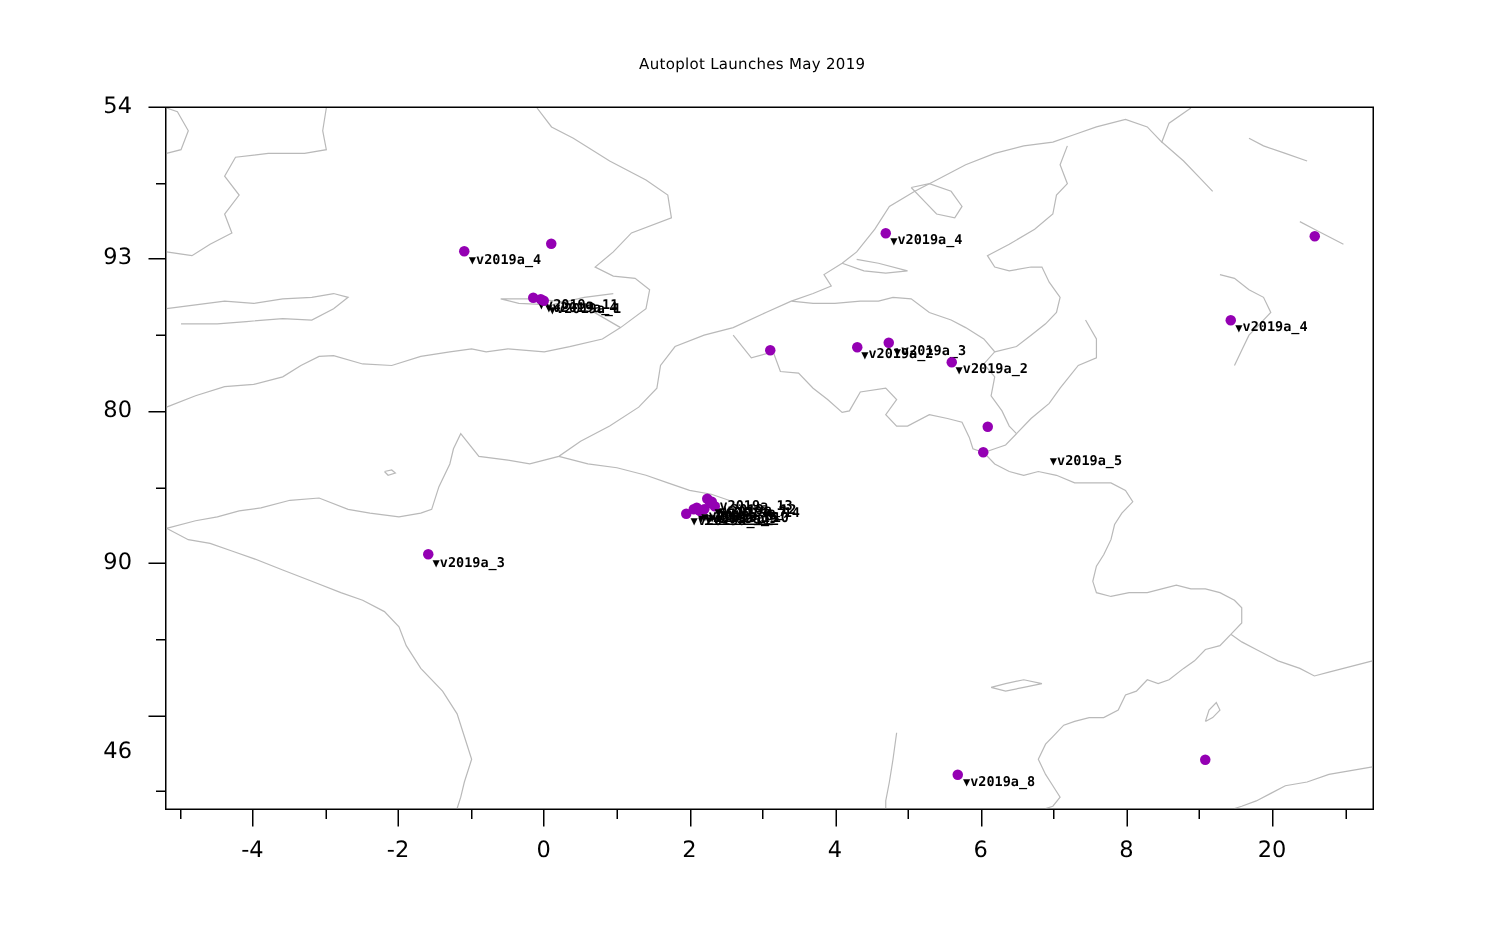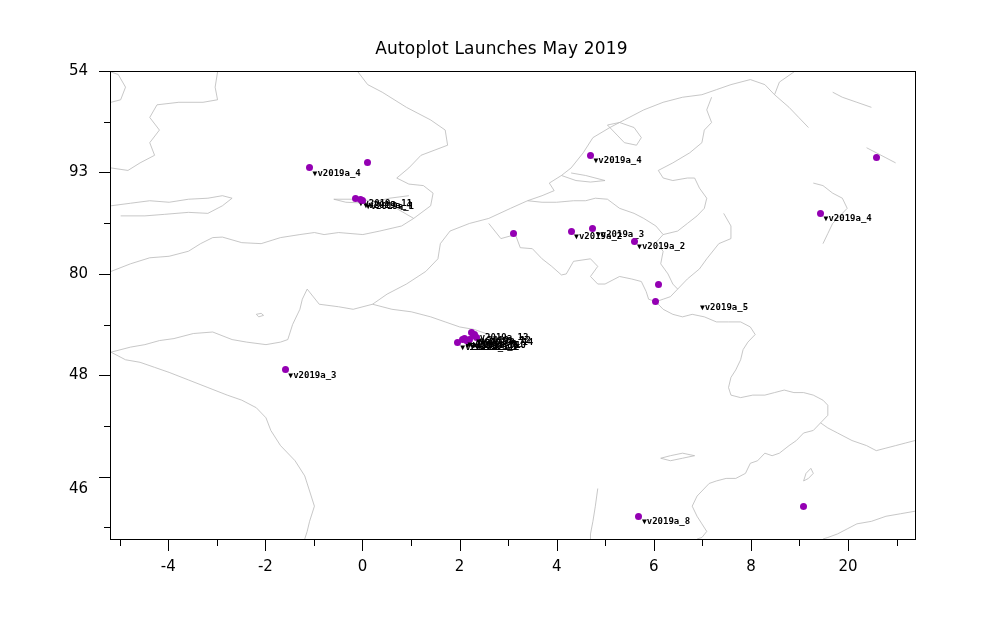--- a/index.html
+++ b/index.html
@@ -18,21 +18,21 @@
     width: 1003px;
     height: 633px;
     background: #ffffff;
   }
   #chart-title {
     position: absolute;
     left: 0;
     top: 38px;
     width: 1003px;
     text-align: center;
-    font-size: 17px;
+    font-size: 10px;
     color: #000000;
     font-family: "DejaVu Sans", sans-serif;
     letter-spacing: 0.2px;
   }
   
   #plot-area {
     position: absolute;
     left: 110px;
     top: 71px;
     width: 806px;
@@ -221,23 +221,23 @@
 
   <div id="axis-layer"></div>
 
 <div class="tick-y-major" style="top: 71px;"></div>
     <div class="ylabel" style="top: 61px;">54</div>
     <div class="tick-y-major" style="top: 172.405px;"></div>
     <div class="ylabel" style="top: 162.405px;">93</div>
     <div class="tick-y-major" style="top: 273.811px;"></div>
     <div class="ylabel" style="top: 263.811px;">80</div>
     <div class="tick-y-major" style="top: 375.216px;"></div>
-    <div class="ylabel" style="top: 365.216px;">48</div>
+    <div class="ylabel" style="top: 365.216px;">90</div>
     <div class="tick-y-major" style="top: 476.622px;"></div>
-    <div class="ylabel" style="top: 479px;">46</div>
+    <div class="ylabel" style="top: 491px;">46</div>
     <div class="tick-y-minor" style="top: 121.703px;"></div>
     <div class="tick-y-minor" style="top: 223.108px;"></div>
     <div class="tick-y-minor" style="top: 324.514px;"></div>
     <div class="tick-y-minor" style="top: 425.919px;"></div>
     <div class="tick-y-minor" style="top: 527.324px;"></div>
     <div class="tick-x-major" style="left: 168.265px;"></div>
     <div class="xlabel" style="left: 168.265px;">-4</div>
     <div class="tick-x-major" style="left: 265.373px;"></div>
     <div class="xlabel" style="left: 265.373px;">-2</div>
     <div class="tick-x-major" style="left: 362.482px;"></div>

